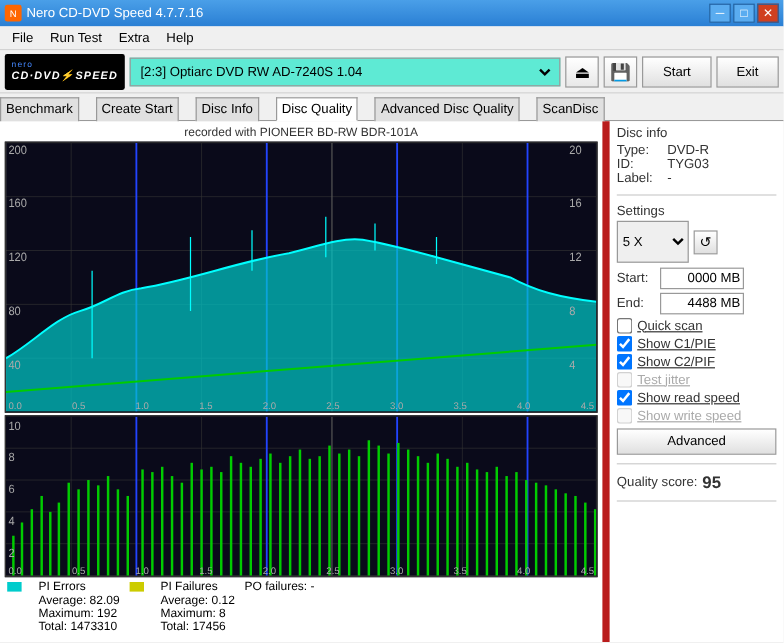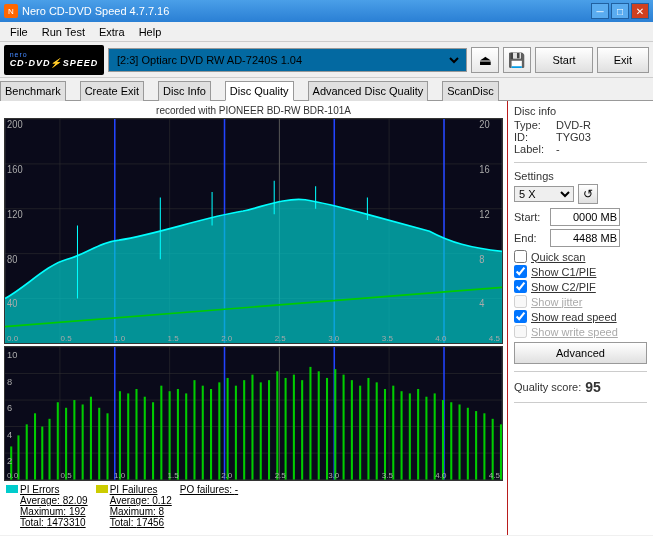--- a/index.html
+++ b/index.html
@@ -14,60 +14,60 @@
     .title-bar-btn.close { background: #d04020; }
     
     
     .menu-bar { background: #f0f0f0; height: 20px; display: flex; align-items: center; padding: 0 4px; border-bottom: 1px solid #ccc; gap: 2px; }
     .menu-item { padding: 2px 6px; font-size: 11px; cursor: pointer; }
     
     
     .toolbar { background: #f0f0f0; height: 36px; display: flex; align-items: center; padding: 2px 4px; border-bottom: 1px solid #ccc; gap: 4px; }
     .nero-logo { width: 100px; height: 30px; background: #000; display: flex; align-items: center; justify-content: center; border-radius: 2px; }
     .nero-sub { color: #4488ff; font-size: 7px; letter-spacing: 1px; }
-    .drive-selector { height: 24px; background: #0369a1; border: 1px solid #999; padding: 0 4px; font-size: 11px; flex: 1; display: flex; }
+    .drive-selector { height: 24px; background: #5eead4; border: 1px solid #999; padding: 0 4px; font-size: 11px; flex: 1; display: flex; }
     .drive-selector select { border: none; outline: none; font-size: 11px; flex: 1; background: transparent; }
     .toolbar-icon-btn { width: 28px; height: 26px; border: 1px solid #999; background: linear-gradient(to bottom, #fff, #e8e8e8); display: flex; align-items: center; justify-content: center; cursor: pointer; font-size: 14px; }
     .start-btn { height: 26px; padding: 0 16px; background: linear-gradient(to bottom, #fff, #e0e0e0); border: 1px solid #999; cursor: pointer; font-size: 11px; }
     .exit-btn { height: 26px; padding: 0 16px; background: linear-gradient(to bottom, #fff, #e0e0e0); border: 1px solid #999; cursor: pointer; font-size: 11px; }
     
     
     .tabs { background: #f0f0f0; display: flex; border-bottom: 1px solid #999; padding-top: 2px; }
     .tab { padding: 3px 4px; border: 1px solid #999; border-bottom: none; margin-right: 14px; cursor: pointer; font-size: 11px; background: #e0e0e0; position: relative; top: 1px; }
     .tab.active { background: white; border-bottom: 1px solid white; z-index: 1; }
     
     
     .main-content { display: flex; background: white; height: calc(536px - 22px - 20px - 36px - 24px); }
     
     
-    .chart-area { flex: 1; padding: 4px; display: flex; flex-direction: column; border-right: 1px solid #b91c1c; }
+    .chart-area { flex: 1; padding: 4px; display: flex; flex-direction: column; border-right: 6px solid #b91c1c; }
     .chart-title { font-size: 10px; text-align: center; color: #333; margin-bottom: 2px; }
     .chart-container { flex: 1; display: flex; flex-direction: column; gap: 2px; }
     .chart-wrapper { flex: 1; position: relative; border: 1px solid #333; background: #0a0a1a; overflow: hidden; }
     
     
     .chart-svg { width: 100%; height: 100%; }
     
     
     .legend { display: flex; gap: 8px; padding: 3px 2px; font-size: 10px; }
-    .legend-item { display: flex; gap: 2px; align-items: flex-start; text-decoration: underline; }
+    .legend-item { display: flex; gap: 14px; align-items: flex-start; }
     .legend-color { width: 12px; height: 8px; margin-top: 1px; }
     .legend-data { display: flex; flex-direction: column; }
     
     
     .right-panel { width: 145px; padding: 4px 6px; display: flex; flex-direction: column; gap: 4px; font-size: 11px; }
     
     .panel-section-title { font-size: 11px; color: #333; margin-bottom: 2px; }
     .info-row { display: flex; gap: 4px; }
     .info-label { color: #333; width: 38px; }
     .info-value { color: #333; font-weight: normal; }
     .info-value.blue { color: #0000cc; }
     
     .speed-row { display: flex; align-items: center; gap: 4px; margin-bottom: 4px; }
-    .speed-select { height: 16px; width: 60px; border: 1px solid #999; font-size: 11px; }
+    .speed-select { height: 35px; width: 60px; border: 1px solid #999; font-size: 11px; }
     .refresh-btn { width: 20px; height: 20px; border: 1px solid #999; background: linear-gradient(to bottom, #fff, #e0e0e0); display: flex; align-items: center; justify-content: center; cursor: pointer; font-size: 12px; }
     
     .input-field { height: 18px; width: 70px; border: 1px solid #999; padding: 0 2px; font-size: 11px; text-align: right; background: white; }
     
     .field-row { display: flex; align-items: center; gap: 4px; margin-bottom: 3px; }
     .field-label { width: 32px; color: #333; }
     
     .checkbox-row { display: flex; align-items: center; gap: 4px; margin-bottom: 2px; }
     .checkbox-row input[type=checkbox] { width: 13px; height: 13px; }
     .checkbox-label { color: #333; text-decoration: underline; }
@@ -120,21 +120,21 @@
     </select>
   </div>
   <div class="toolbar-icon-btn">⏏</div>
   <div class="toolbar-icon-btn">💾</div>
   <button class="start-btn">Start</button>
   <button class="exit-btn">Exit</button>
 </div>
 
 <div class="tabs">
   <div class="tab">Benchmark</div>
-  <div class="tab">Create Exit</div>
+  <div class="tab">Create Start</div>
   <div class="tab">Disc Info</div>
   <div class="tab active">Disc Quality</div>
   <div class="tab">Advanced Disc Quality</div>
   <div class="tab">ScanDisc</div>
 </div>
 
 <div class="main-content">
 
   <div class="chart-area">
     <div class="chart-title">recorded with PIONEER  BD-RW  BDR-101A</div>
@@ -387,21 +387,21 @@
       <div class="checkbox-row">
         <input type="checkbox" checked="" style="">
         <span class="checkbox-label">Show C1/PIE</span>
       </div>
       <div class="checkbox-row">
         <input type="checkbox" checked="" style="">
         <span class="checkbox-label">Show C2/PIF</span>
       </div>
       <div class="checkbox-row">
         <input type="checkbox" disabled="" style="">
-        <span class="checkbox-label disabled">Show jitter</span>
+        <span class="checkbox-label disabled">Test jitter</span>
       </div>
       <div class="checkbox-row">
         <input type="checkbox" checked="" style="">
         <span class="checkbox-label">Show read speed</span>
       </div>
       <div class="checkbox-row">
         <input type="checkbox" disabled="" style="">
         <span class="checkbox-label disabled">Show write speed</span>
       </div>
       

